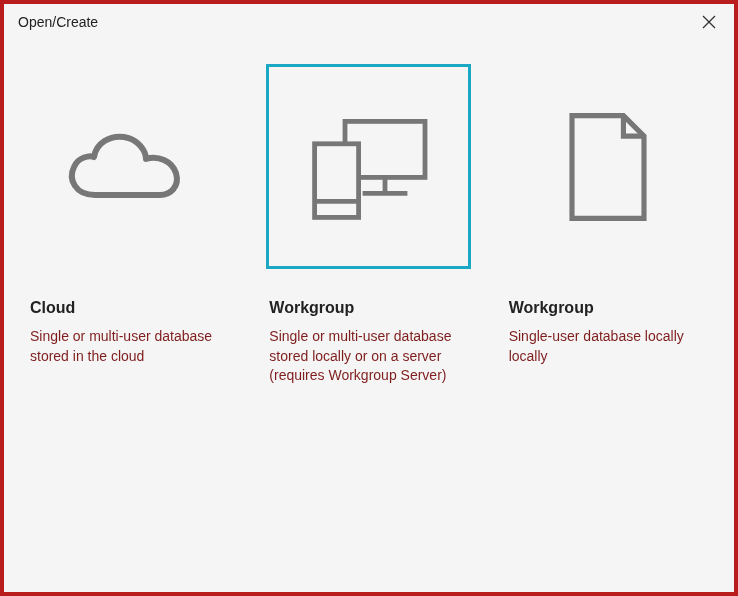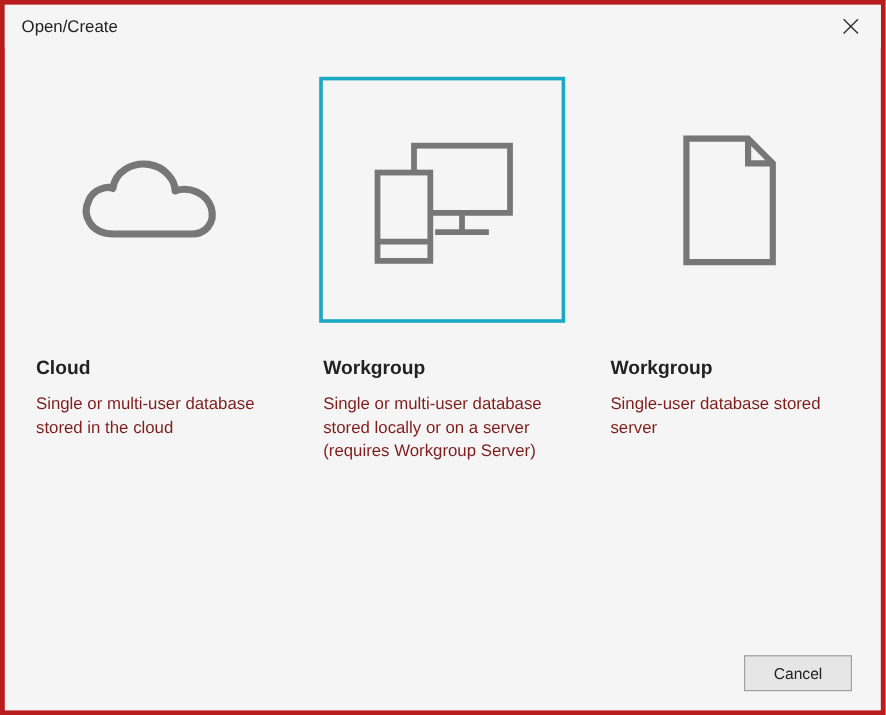--- a/index.html
+++ b/index.html
@@ -163,22 +163,19 @@
 
     <div class="option-col">
       <div class="option-icon-wrap">
         <svg viewBox="0 0 120 140">
           <path d="M 18 10 L 78 10 L 102 34 L 102 130 L 18 130 Z" fill="none" stroke="#777" stroke-width="6" stroke-linejoin="miter"></path>
           <path d="M 78 10 L 78 34 L 102 34" fill="none" stroke="#777" stroke-width="6" stroke-linejoin="miter"></path>
         </svg>
       </div>
       <div class="option-text">
         <div class="option-title">Workgroup</div>
-        <div class="option-desc">Single-user database stored server</div>
+        <div class="option-desc">Single-user database locally locally</div>
       </div>
     </div>
 
   </div>
 
-  <div class="footer">
-    <button class="cancel-btn">Cancel</button>
-  </div>
 </div>
 
 </body></html>

